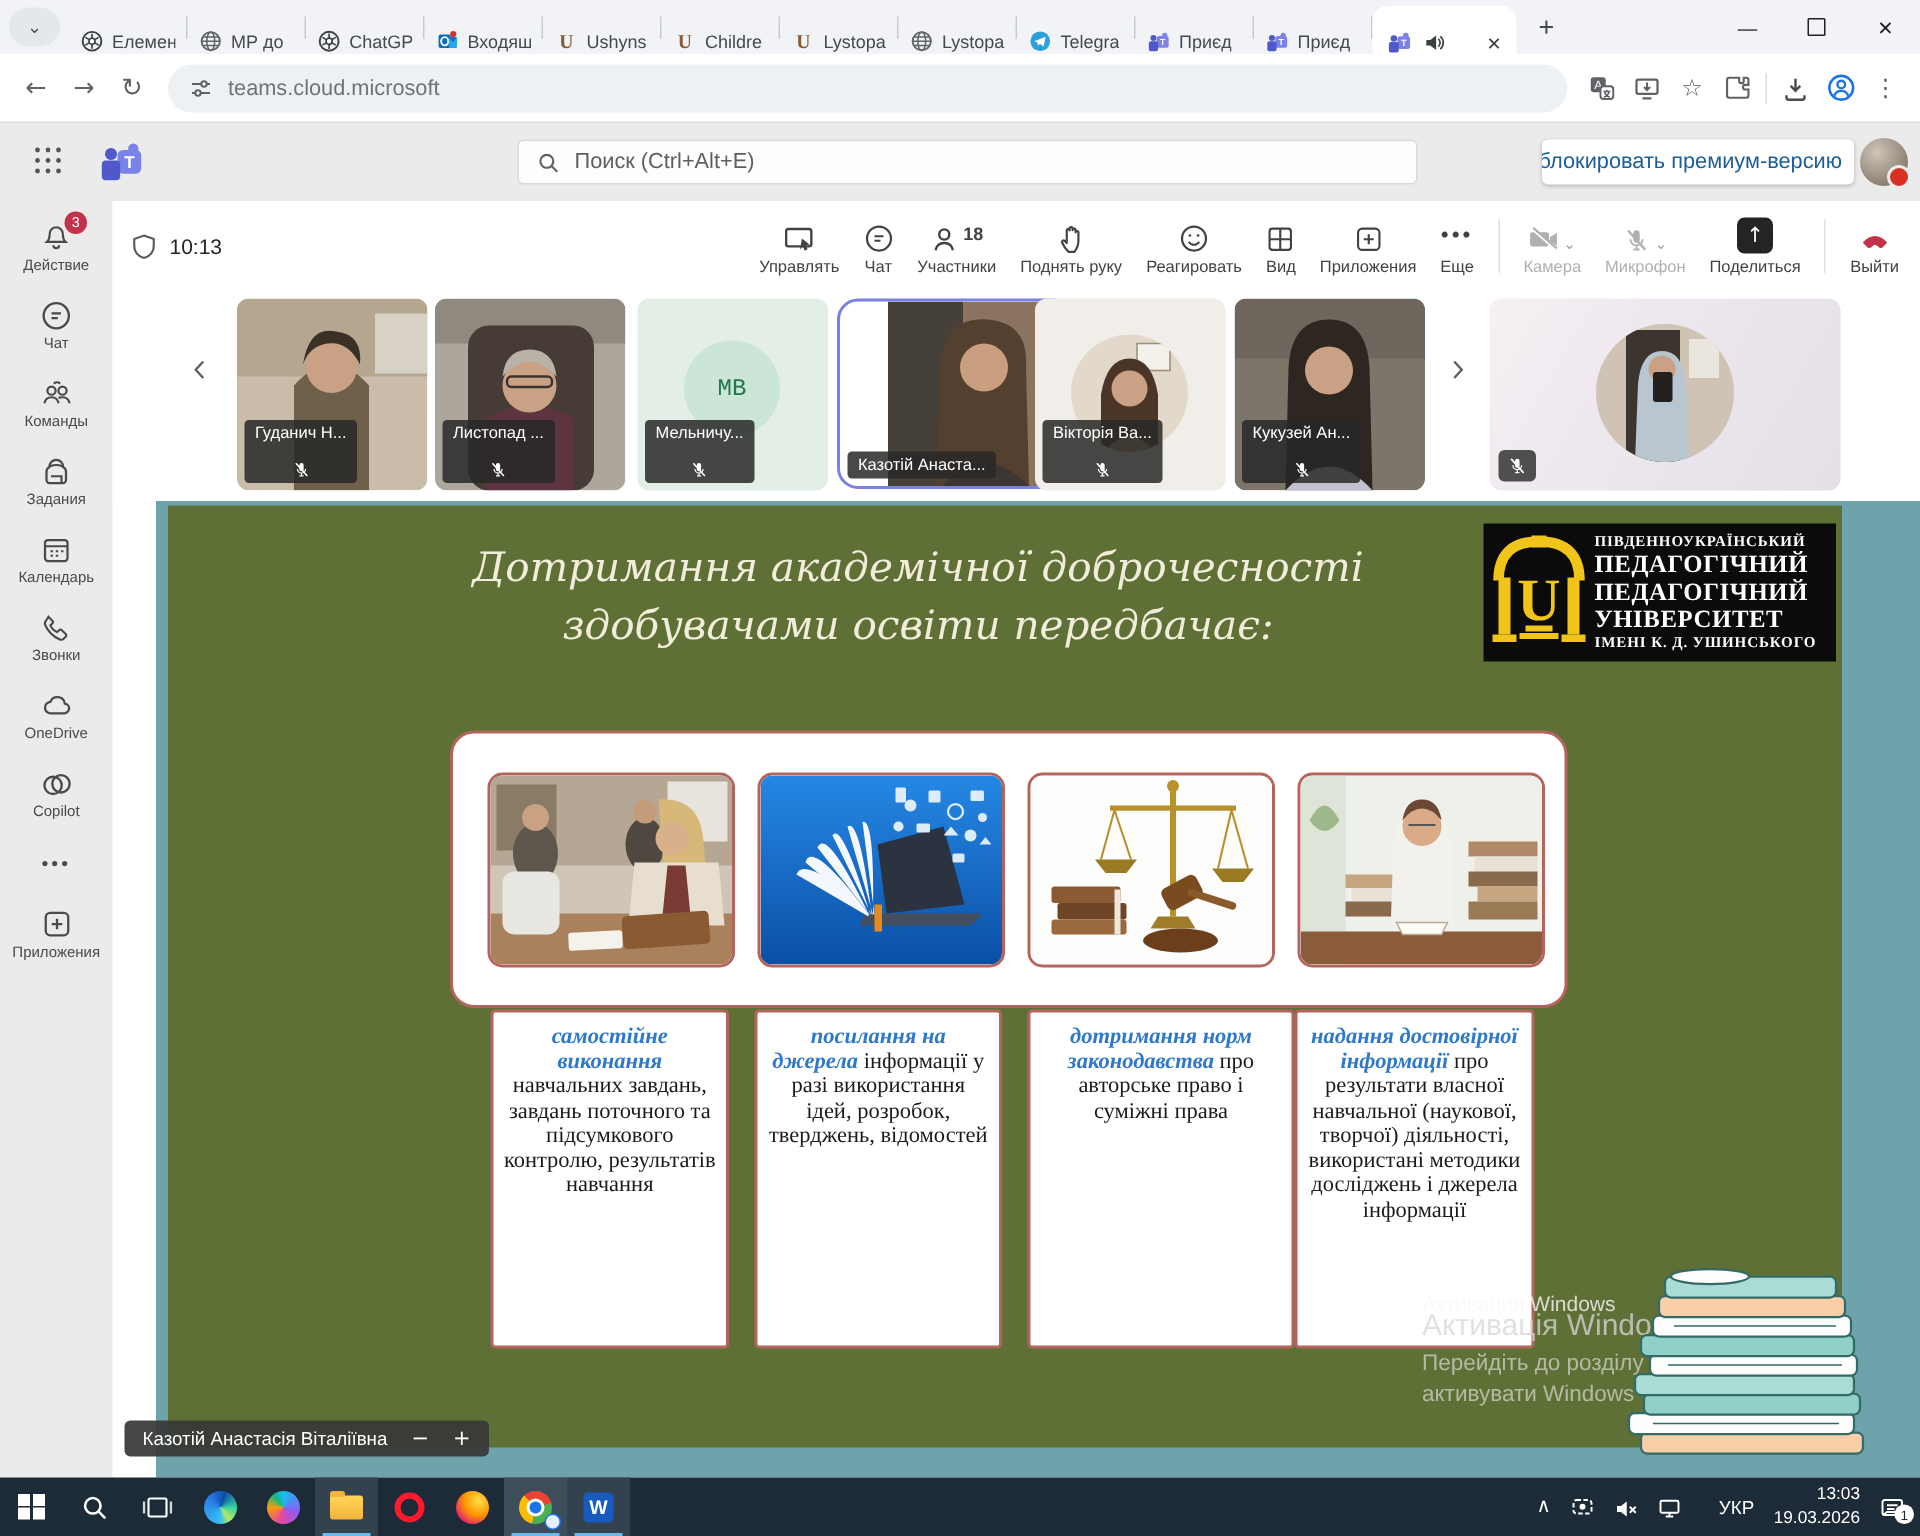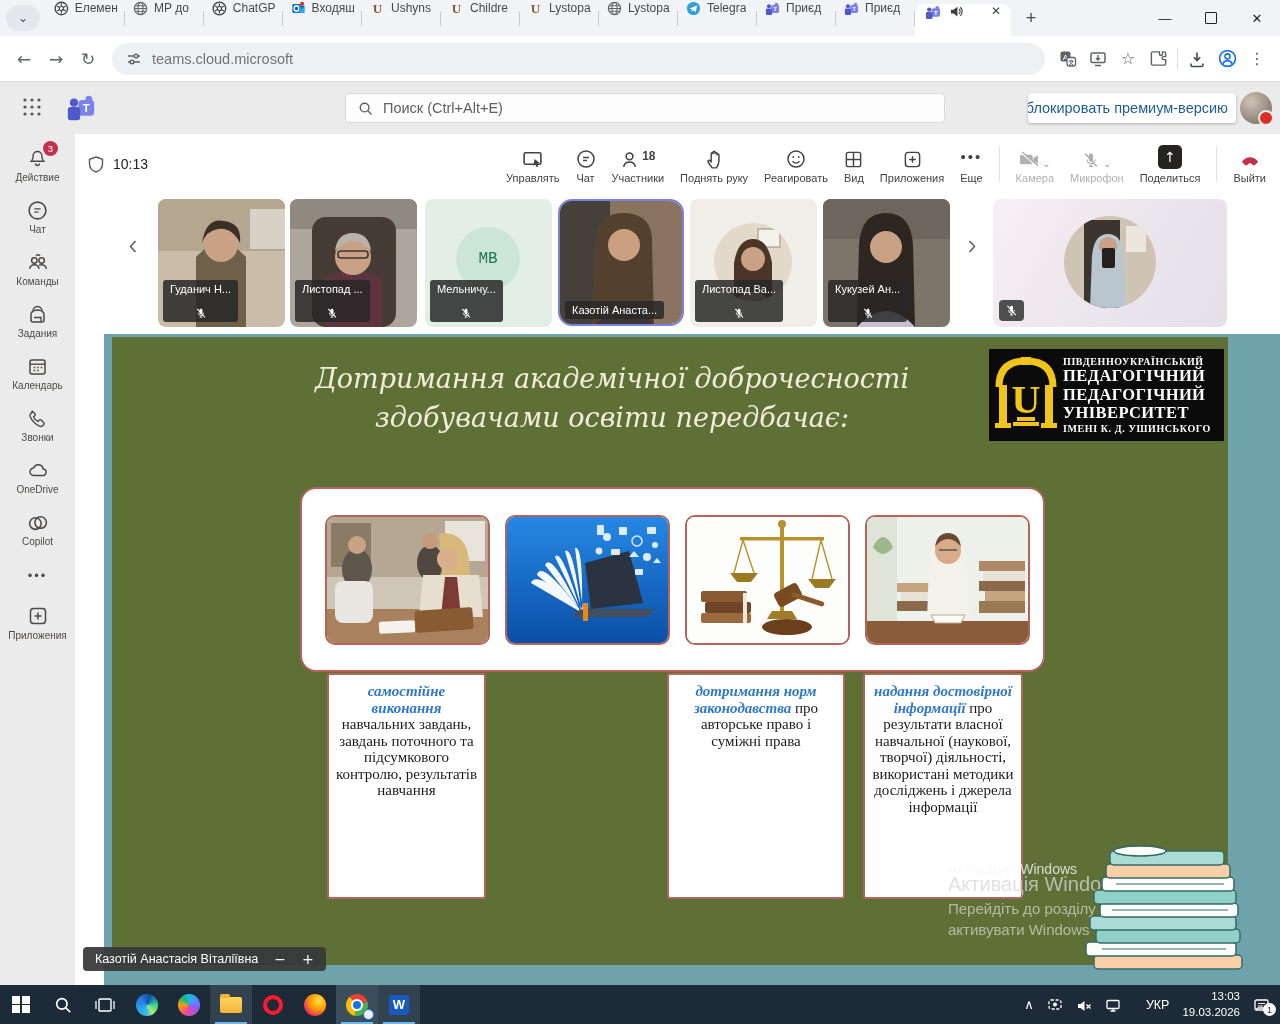--- a/index.html
+++ b/index.html
@@ -5,21 +5,21 @@
   html,body{margin:0;padding:0;}
   .page{position:relative;width:1280px;height:1024px;overflow:hidden;background:#fff;
         font-family:"Liberation Sans",sans-serif;-webkit-font-smoothing:antialiased;}
   svg{display:block;}
 
   
   .tabstrip{position:absolute;left:0;top:0;width:1280px;height:36px;background:#f2f3f6;
             display:flex;align-items:center;padding-left:6px;box-sizing:border-box;}
   .tabsearch{width:34px;height:26px;border-radius:13px;background:#e4e7ec;display:flex;
              align-items:center;justify-content:center;color:#4a4d52;font-size:12px;margin-right:6px;}
-  .tab{position:relative;width:79px;height:34px;display:flex;align-items:flex-start;gap:6px;
+  .tab{position:relative;width:79px;height:34px;display:flex;align-items:flex-end;gap:6px;
        padding:0 8px;box-sizing:border-box;}
   .tab::after{content:'';position:absolute;right:0;top:10px;height:15px;width:1px;background:#c7cbd1;}
   .tab .tl{font-size:12px;color:#45494e;white-space:nowrap;overflow:hidden;max-width:46px;}
   .tab.active{background:#fff;border-radius:10px 10px 0 0;height:32px;align-self:flex-end;
               width:96px;justify-content:flex-start;gap:8px;padding:0 10px;}
   .tab.active::after{display:none;}
   .closex{color:#3c4043;font-size:12px;margin-left:auto;}
   .newtab{width:28px;height:28px;display:flex;align-items:center;justify-content:center;
           color:#45494e;font-size:18px;margin-left:6px;}
   .wincontrols{margin-left:auto;display:flex;height:36px;}
@@ -76,21 +76,21 @@
   .dis{color:#b0b0b0;}
   .vdiv{width:1px;height:36px;background:#e2e2e2;}
   .sharebox{width:24px;height:24px;background:#252423;border-radius:5px;color:#fff;display:flex;
             align-items:center;justify-content:center;font-size:14px;font-family:"DejaVu Sans",sans-serif;}
   .dots3{font-size:15px;letter-spacing:2px;line-height:24px;}
 
   
   .strip{position:absolute;left:75px;top:194px;width:1205px;height:140px;background:#fff;}
   .vchev{position:absolute;top:44px;color:#616161;}
   .vtile{position:absolute;top:5px;width:127px;height:128px;border-radius:8px;overflow:hidden;}
-  .vtile.activesp{border:2.5px solid #7b80e3;border-radius:14px;width:122px;height:123px;}
+  .vtile.activesp{border:2.5px solid #7b80e3;border-radius:14px;width:122px;height:123px;padding-left:32px;}
   .nbadge{position:absolute;left:5px;bottom:5px;background:rgba(40,40,40,.85);border-radius:3px;
           color:#fff;font-size:11px;display:flex;align-items:center;gap:12px;padding:3px 7px;white-space:nowrap;flex-direction:column;}
   .wtile{position:absolute;top:5px;width:234px;height:128px;border-radius:8px;overflow:hidden;
          background:linear-gradient(120deg,#f6eff3,#eae4ec 60%,#e5dfe8);}
   .mbonly{position:absolute;left:6px;bottom:6px;background:rgba(40,40,40,.8);border-radius:4px;padding:4px 6px;}
 
   
   .sharewrap{position:absolute;left:104px;top:334px;width:1176px;height:651px;background:#6fa3ab;}
   .slide{position:absolute;left:8px;top:3px;width:1116px;height:628px;background:#5e7036;}
   .stitle{position:absolute;left:150px;top:22px;width:700px;text-align:center;
@@ -746,21 +746,21 @@
           </defs>
         <g clip-path="url(#c5)">
           <rect width="78" height="78" fill="#e3d9cb"></rect>
             <rect x="44" y="6" width="22" height="18" fill="#f4f1ea" stroke="#9b8d7a"></rect>
           <path d="M20 40 Q24 16 39 16 Q54 16 58 40 L58 78 L20 78 Z" fill="#4a3527"></path>
           <circle cx="39" cy="36" r="12" fill="#c9a184"></circle>
           <path d="M22 78 Q39 58 56 78 Z" fill="#b99d6e"></path>
         </g>
       </svg>
       <div class="nbadge">
-        <span>Листопад Ва...</span>
+        <span>Вікторія Ва...</span>
         <svg width="12" height="12" viewBox="0 0 16 16" style="color:#fff">
             <use href="#i-micoff"></use>
           </svg>
       </div>
     </div>
 
     <div class="vtile" style="left:748px">
       <svg width="127" height="128" viewBox="0 0 127 128">
         <rect width="127" height="128" fill="#7d746a"></rect>
           <rect width="127" height="40" fill="#6e655c"></rect>
@@ -934,21 +934,25 @@
             <rect y="104" width="161" height="22" fill="#8a5c3a"></rect>
             <path d="M64 98 L98 98 L94 106 L68 106 Z" fill="#fdfbf6" stroke="#b9a98f"></path>
           </svg>
         </div>
       </div>
 
       <div class="card" style="left:215px;width:159px">
         <span class="hd">самостійне виконання</span>
         <span>навчальних завдань, завдань поточного та підсумкового контролю, результатів навчання</span>
       </div>
-      <div class="card" style="left:555px;width:178px">
+      <div class="card" style="left:391px;width:165px">
+        <span class="hd">посилання на джерела</span>
+        <span>інформації у разі використання ідей, розробок, тверджень, відомостей</span>
+      </div>
+      <div class="card" style="left:573px;width:178px">
         <span class="hd">дотримання норм законодавства</span>
         <span>про авторське право і суміжні права</span>
       </div>
       <div class="card" style="left:751px;width:160px">
         <span class="hd">надання достовірної інформації</span>
         <span>про результати власної навчальної (наукової, творчої) діяльності, використані методики досліджень і джерела інформації</span>
       </div>
 
       <div class="wmark">
         <div class="wm1">Активация Windows</div>

